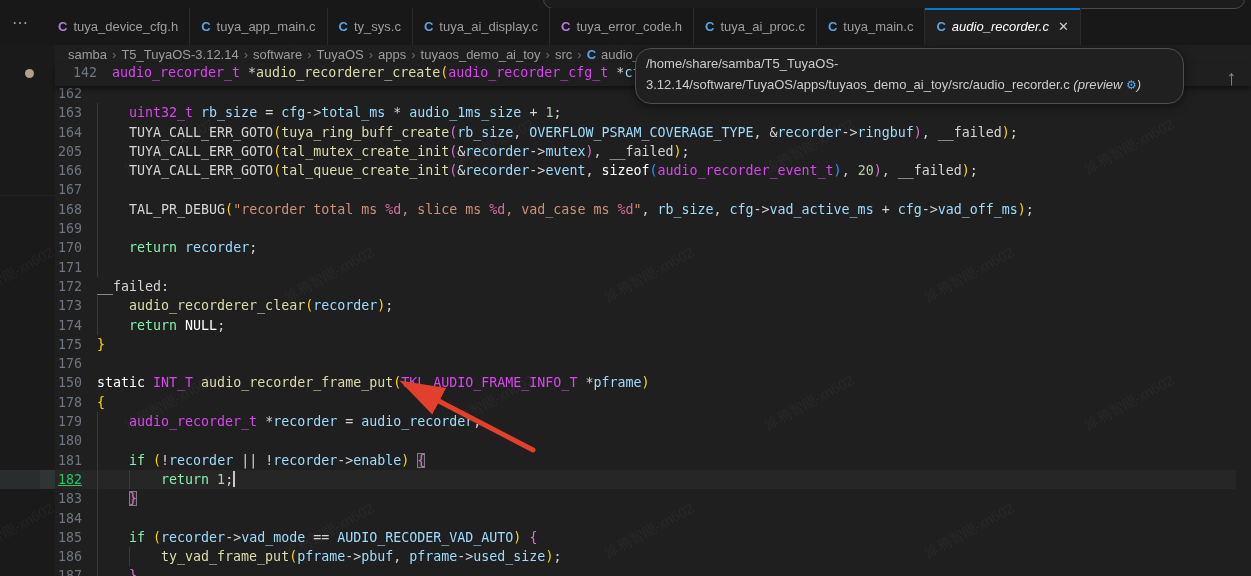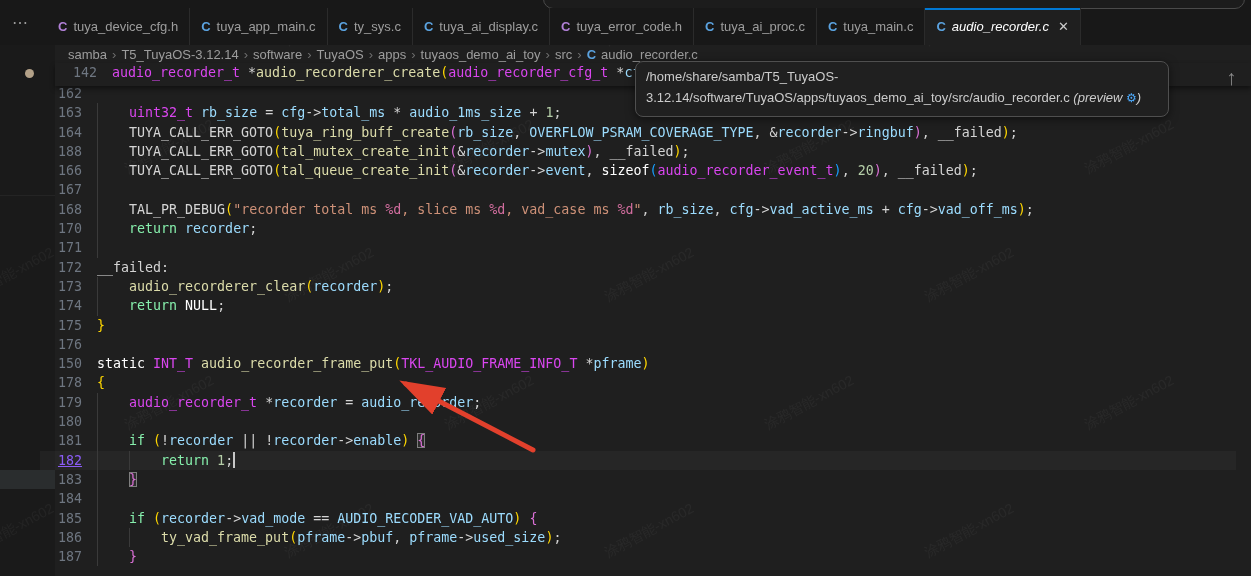--- a/index.html
+++ b/index.html
@@ -30,33 +30,33 @@
   #breadcrumb .c-icon{font-weight:bold;color:#5ba3e0;margin-right:5px;}
   
   #sticky{position:absolute;left:55px;top:63px;width:1196px;height:23px;background:#1f1f1f;
           box-shadow:0 3px 5px rgba(0,0,0,.45);z-index:10;}
   
   #editor{position:absolute;left:40px;top:84px;width:1196px;height:492px;z-index:4;}
   .code-row{position:relative;height:19.3px;}
   .code-row.cur{background:rgba(255,255,255,.035);}
   .ln{position:absolute;left:0;top:0;width:42px;text-align:right;color:#6e7681;
       font:13.3px/19.3px "DejaVu Sans Mono",monospace;}
-  .code-row.cur .ln{color:#8b5cf6;text-decoration:underline;}
+  .code-row.cur .ln{color:#22c55e;text-decoration:underline;}
   .line-content{position:absolute;left:57px;top:0;white-space:pre;
       font:13.3px/19.3px "DejaVu Sans Mono",monospace;color:#d4d4d4;}
   .guide{position:absolute;top:0;width:1px;height:19.3px;background:#3a3a3a;}
   .cursor{display:inline-block;width:2px;height:16px;background:#c8c8c8;vertical-align:-3px;}
   .tk-pln{color:#d4d4d4}.tk-kw{color:#86efac}.tk-kw2{color:#ffffff}.tk-type{color:#d946ef}
   .tk-fn{color:#dcdcaa}.tk-mac{color:#d4d4d4}.tk-var{color:#9cdcfe}.tk-num{color:#b5cea8}
   .tk-str{color:#ce9178}.tk-fmt{color:#d16d9e}.tk-p1{color:#ffd700}.tk-p2{color:#da70d6}
   .tk-p3{color:#179fff}.tk-lbl{color:#d4d4d4}
   .match{outline:1px solid #7e7e7e;outline-offset:-1px;background:rgba(90,90,90,.22);}
   
-  #path-tooltip{position:absolute;left:635px;top:61px;width:512px;background:#202020;
-     border:1px solid #4f4f4f;border-radius:8px;padding:4px 10px 7px 10px;z-index:40;
+  #path-tooltip{position:absolute;left:635px;top:48px;width:512px;background:#202020;
+     border:1px solid #4f4f4f;border-radius:16px;padding:4px 25px 7px 10px;z-index:40;
      font-size:13px;line-height:21px;color:#cccccc;box-shadow:0 2px 10px rgba(0,0,0,.5);}
   #path-tooltip .preview-note{font-style:italic;}
   #path-tooltip .gear{color:#4daafc;font-style:normal;font-size:12px;}
   #under-box{position:absolute;left:905px;top:91px;width:205px;height:12px;background:#2b2b2c;
      border:1px solid #3a3a3a;border-top:none;border-radius:0 0 6px 6px;z-index:39;}
   
   #scroll-top{position:absolute;left:1226px;top:66px;font-size:21px;color:#8a8a8a;z-index:45;cursor:pointer;}
   #wm-layer{position:absolute;inset:0;z-index:5;pointer-events:none;}
   .wm{position:absolute;color:#cfcfcf;opacity:.05;font-size:14px;transform:rotate(-28deg);white-space:nowrap;}
   #arrow-layer{position:absolute;inset:0;z-index:60;pointer-events:none;}
@@ -145,38 +145,43 @@
         <span class="ln">163</span>
         <span class="guide" style="left: 57px;"></span>
         <span class="line-content"><span class="tk-pln">    </span><span class="tk-type">uint32_t</span><span class="tk-pln"> </span><span class="tk-var">rb_size</span><span class="tk-pln"> = </span><span class="tk-var">cfg</span><span class="tk-pln">-&gt;</span><span class="tk-var">total_ms</span><span class="tk-pln"> * </span><span class="tk-var">audio_1ms_size</span><span class="tk-pln"> + </span><span class="tk-num">1</span><span class="tk-pln">;</span></span>
       </div>
       <div class="code-row">
         <span class="ln">164</span>
         <span class="guide" style="left: 57px;"></span>
         <span class="line-content"><span class="tk-pln">    </span><span class="tk-mac">TUYA_CALL_ERR_GOTO</span><span class="tk-p1">(</span><span class="tk-fn">tuya_ring_buff_create</span><span class="tk-p2">(</span><span class="tk-var">rb_size</span><span class="tk-pln">, </span><span class="tk-var">OVERFLOW_PSRAM_COVERAGE_TYPE</span><span class="tk-pln">, &amp;</span><span class="tk-var">recorder</span><span class="tk-pln">-&gt;</span><span class="tk-var">ringbuf</span><span class="tk-p2">)</span><span class="tk-pln">, __failed</span><span class="tk-p1">)</span><span class="tk-pln">;</span></span>
       </div>
       <div class="code-row">
-        <span class="ln">188</span>
+        <span class="ln">205</span>
         <span class="guide" style="left: 57px;"></span>
         <span class="line-content"><span class="tk-pln">    </span><span class="tk-mac">TUYA_CALL_ERR_GOTO</span><span class="tk-p1">(</span><span class="tk-fn">tal_mutex_create_init</span><span class="tk-p2">(</span><span class="tk-pln">&amp;</span><span class="tk-var">recorder</span><span class="tk-pln">-&gt;</span><span class="tk-var">mutex</span><span class="tk-p2">)</span><span class="tk-pln">, __failed</span><span class="tk-p1">)</span><span class="tk-pln">;</span></span>
       </div>
       <div class="code-row">
         <span class="ln">166</span>
         <span class="guide" style="left: 57px;"></span>
         <span class="line-content"><span class="tk-pln">    </span><span class="tk-mac">TUYA_CALL_ERR_GOTO</span><span class="tk-p1">(</span><span class="tk-fn">tal_queue_create_init</span><span class="tk-p2">(</span><span class="tk-pln">&amp;</span><span class="tk-var">recorder</span><span class="tk-pln">-&gt;</span><span class="tk-var">event</span><span class="tk-pln">, </span><span class="tk-kw2">sizeof</span><span class="tk-p3">(</span><span class="tk-type">audio_recorder_event_t</span><span class="tk-p3">)</span><span class="tk-pln">, </span><span class="tk-num">20</span><span class="tk-p2">)</span><span class="tk-pln">, __failed</span><span class="tk-p1">)</span><span class="tk-pln">;</span></span>
       </div>
       <div class="code-row">
         <span class="ln">167</span>
         <span class="guide" style="left: 57px;"></span>
         <span class="line-content"></span>
       </div>
       <div class="code-row">
         <span class="ln">168</span>
         <span class="guide" style="left: 57px;"></span>
         <span class="line-content"><span class="tk-pln">    </span><span class="tk-mac">TAL_PR_DEBUG</span><span class="tk-p1">(</span><span class="tk-str">"recorder total ms </span><span class="tk-fmt">%d</span><span class="tk-str">, slice ms </span><span class="tk-fmt">%d</span><span class="tk-str">, vad_case ms </span><span class="tk-fmt">%d</span><span class="tk-str">"</span><span class="tk-pln">, </span><span class="tk-var">rb_size</span><span class="tk-pln">, </span><span class="tk-var">cfg</span><span class="tk-pln">-&gt;</span><span class="tk-var">vad_active_ms</span><span class="tk-pln"> + </span><span class="tk-var">cfg</span><span class="tk-pln">-&gt;</span><span class="tk-var">vad_off_ms</span><span class="tk-p1">)</span><span class="tk-pln">;</span></span>
+      </div>
+      <div class="code-row">
+        <span class="ln">169</span>
+        <span class="guide" style="left: 57px;"></span>
+        <span class="line-content"></span>
       </div>
       <div class="code-row">
         <span class="ln">170</span>
         <span class="guide" style="left: 57px;"></span>
         <span class="line-content"><span class="tk-pln">    </span><span class="tk-kw">return</span><span class="tk-pln"> </span><span class="tk-var">recorder</span><span class="tk-pln">;</span></span>
       </div>
       <div class="code-row">
         <span class="ln">171</span>
         <span class="guide" style="left: 57px;"></span>
         <span class="line-content"></span>

